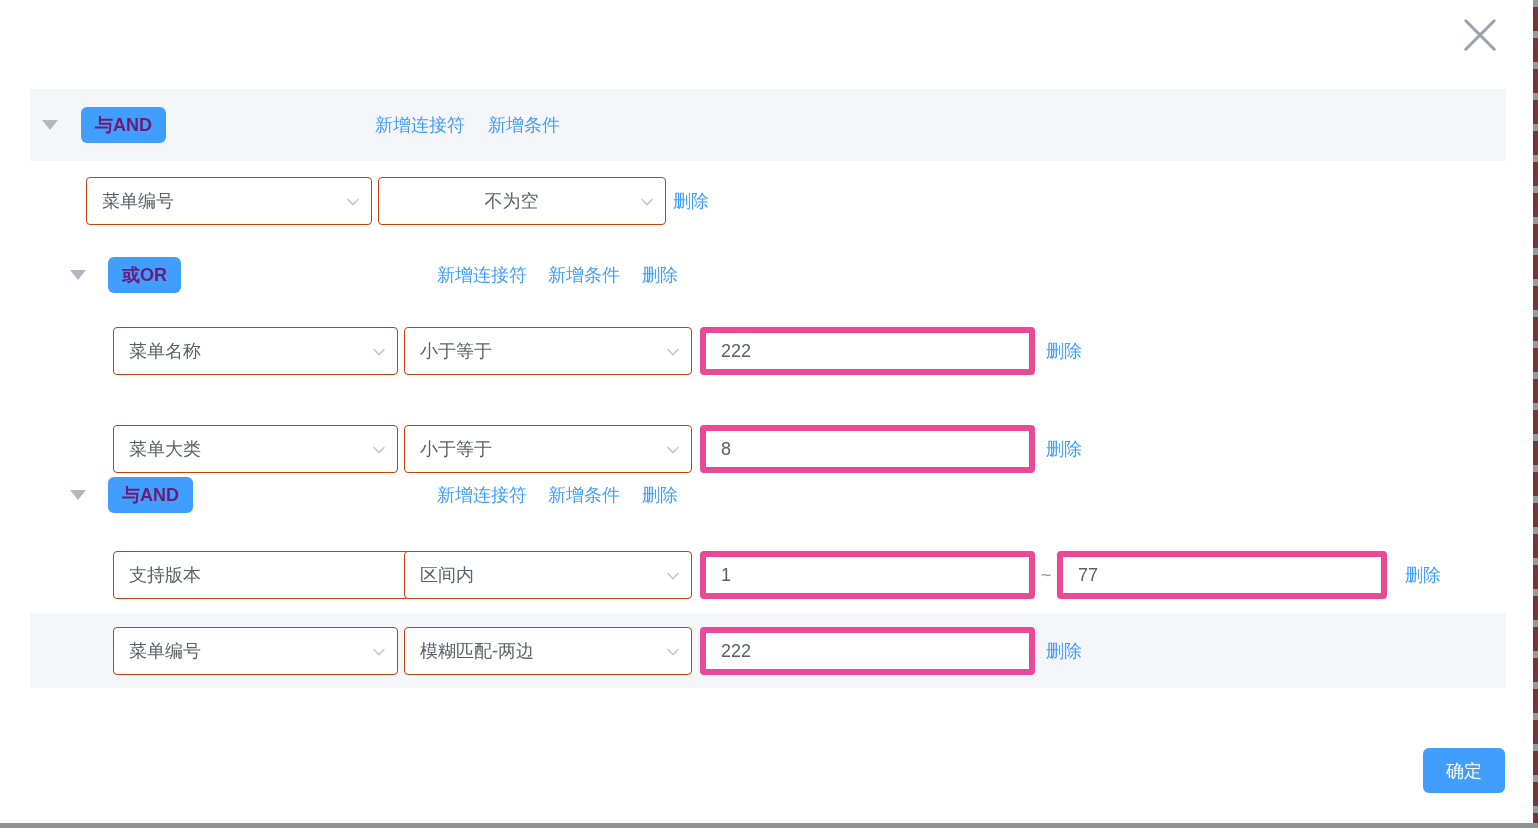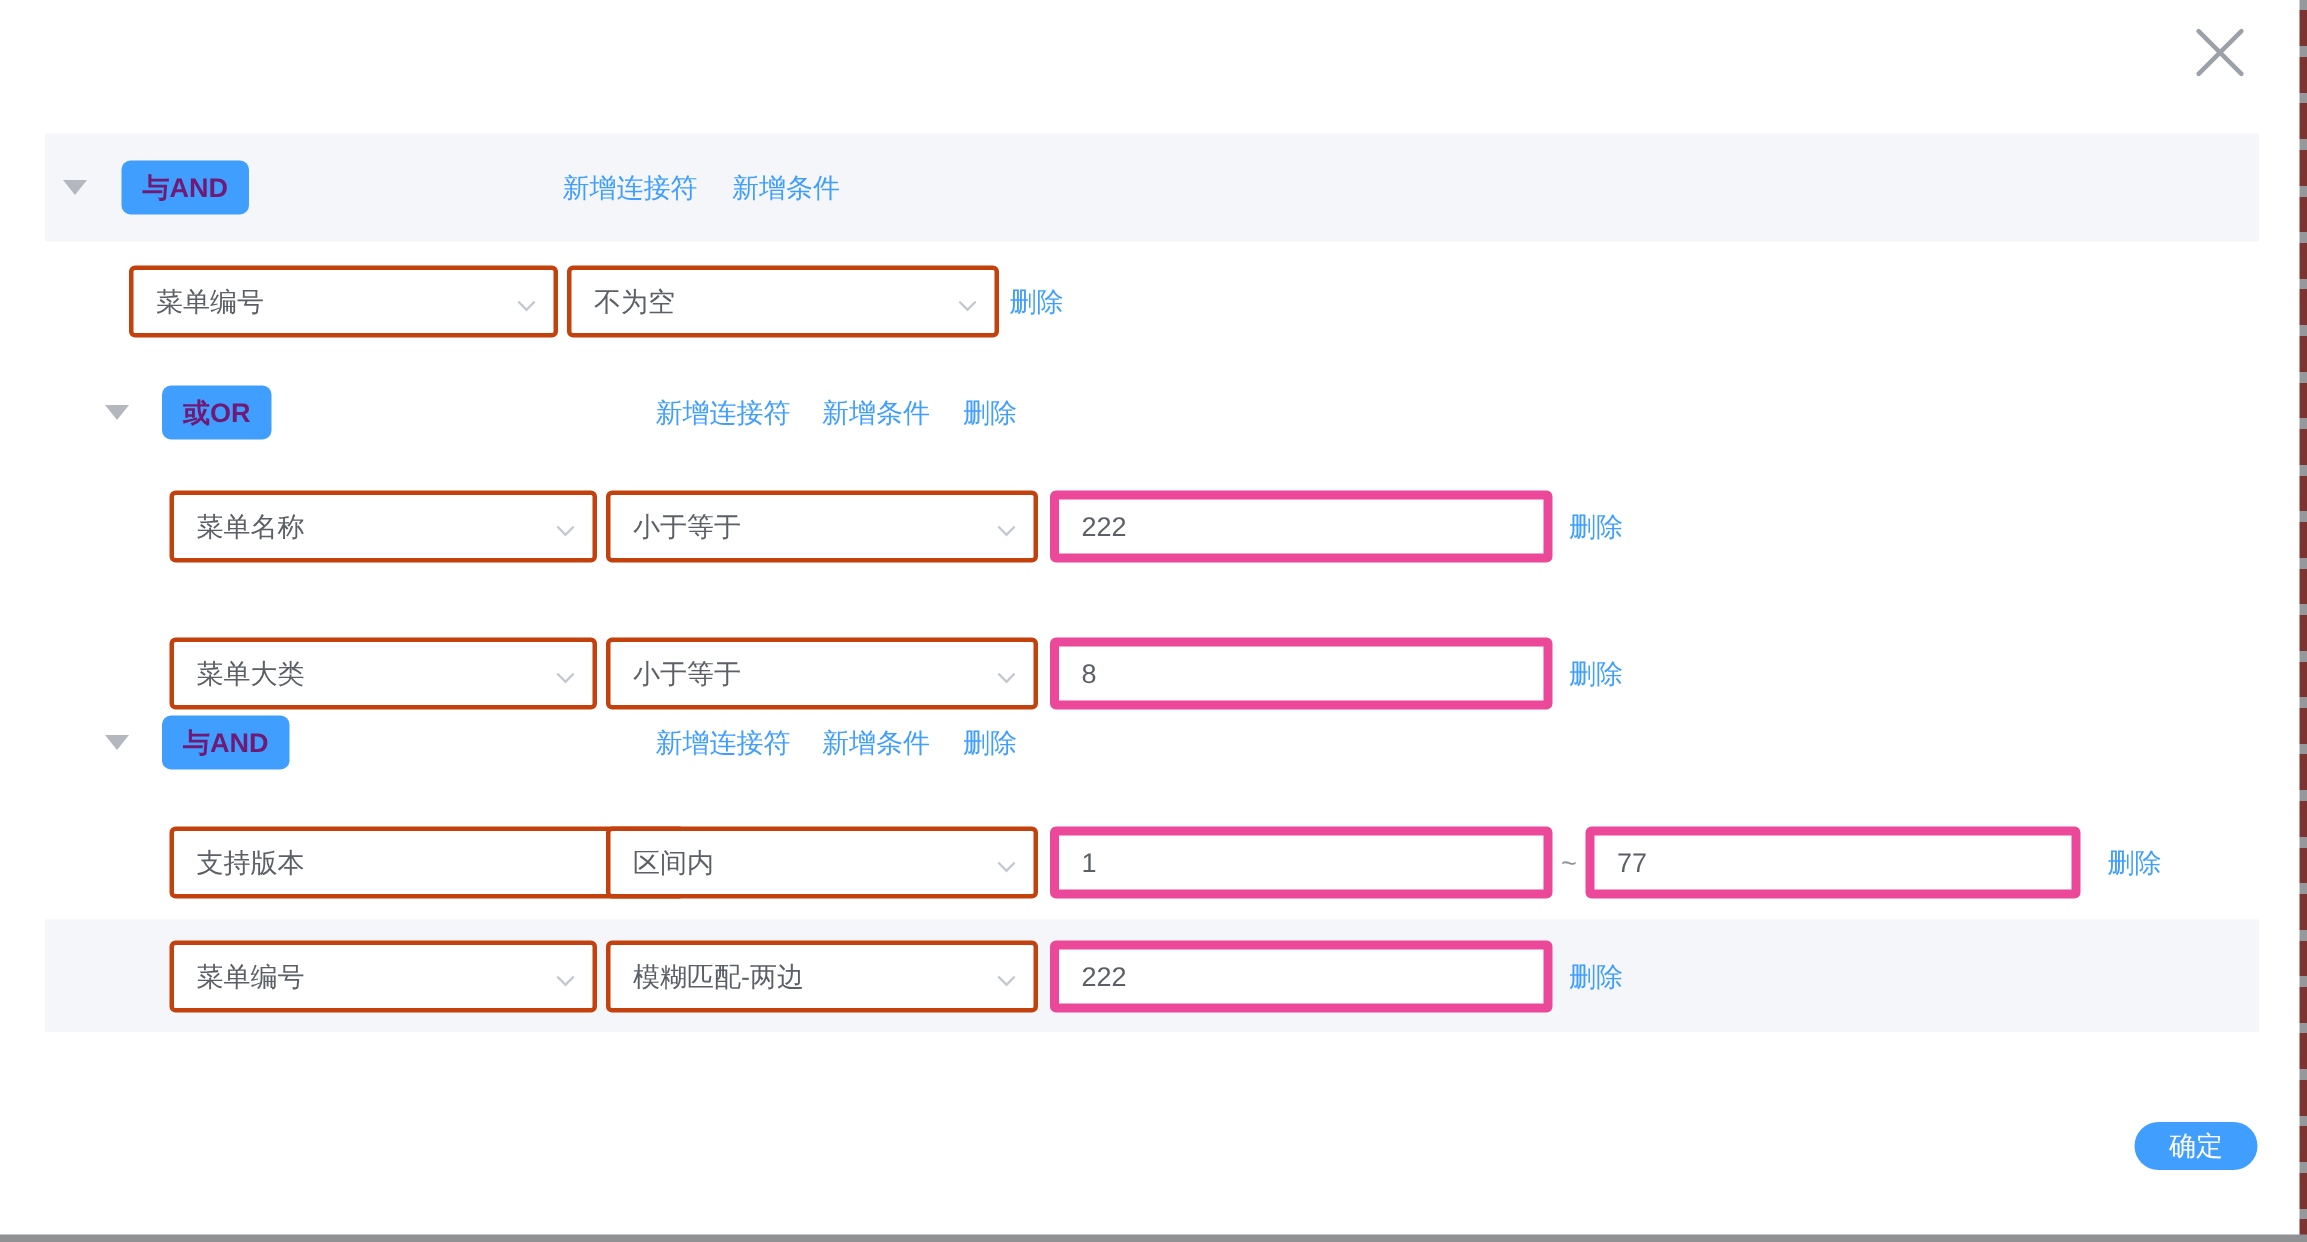--- a/index.html
+++ b/index.html
@@ -48,43 +48,43 @@
   }
   .link {
     position: absolute; color: #409eff; font-size: 18px;
     line-height: 48px; cursor: pointer; white-space: nowrap; text-decoration: none;
   }
   .band .link { line-height: 72px; }
 
   
   .select {
     position: absolute; height: 48px; background: #ffffff;
-    border: 3px solid #c2410c; border-radius: 4px;
+    border: 1px solid #c2410c; border-radius: 4px;
     display: flex; align-items: center;
     padding: 0 36px 0 15px; font-size: 18px; color: #5c6066;
     cursor: pointer; white-space: nowrap;
   }
   .select .caret { position: absolute; right: 10px; top: 16px; }
 
   
   .tin {
     position: absolute; height: 48px; background: #ffffff;
     border: 6px solid #ec4899; border-radius: 4px;
     padding: 0 15px; font-size: 18px; color: #5c6066;
     font-family: "Liberation Sans", sans-serif; outline: none;
   }
 
   .tilde {
     position: absolute; width: 18px; text-align: center;
     line-height: 48px; font-size: 18px; color: #8f949c;
   }
 
   .confirm-btn {
-    position: absolute; left: 1423px; top: 748px; width: 82px; height: 32px;
-    background: #409eff; border: none; border-radius: 16px;
+    position: absolute; left: 1423px; top: 748px; width: 82px; height: 45px;
+    background: #409eff; border: none; border-radius: 6px;
     color: #ffffff; font-size: 18px; cursor: pointer;
     font-family: "Liberation Sans", sans-serif;
     display: flex; align-items: center; justify-content: center;
   }
 </style>
 </head>
 <body>
 
 <div class="stage">
 
@@ -101,21 +101,21 @@
     <a class="link" style="left:458px;">新增条件</a>
   </div>
 
   <div class="hrow" style="top:177px;">
     <div class="select" style="left:86px;width:286px;">
       <span>菜单编号</span>
       <svg class="caret" width="16" height="16" viewBox="0 0 16 16">
         <path d="M3 5.5 L8 10.5 L13 5.5" stroke="#c3c7cf" stroke-width="1.6" fill="none" stroke-linecap="round"></path>
       </svg>
     </div>
-    <div class="select" style="left:378px;width:288px;">
+    <div class="select" style="left:378px;width:288px;justify-content:center;">
       <span>不为空</span>
       <svg class="caret" width="16" height="16" viewBox="0 0 16 16">
         <path d="M3 5.5 L8 10.5 L13 5.5" stroke="#c3c7cf" stroke-width="1.6" fill="none" stroke-linecap="round"></path>
       </svg>
     </div>
     <a class="link" style="left:673px;">删除</a>
   </div>
 
   <div class="hrow" style="top:251px;">
     <span class="arrow" style="left:70px;top:19px;"></span>

